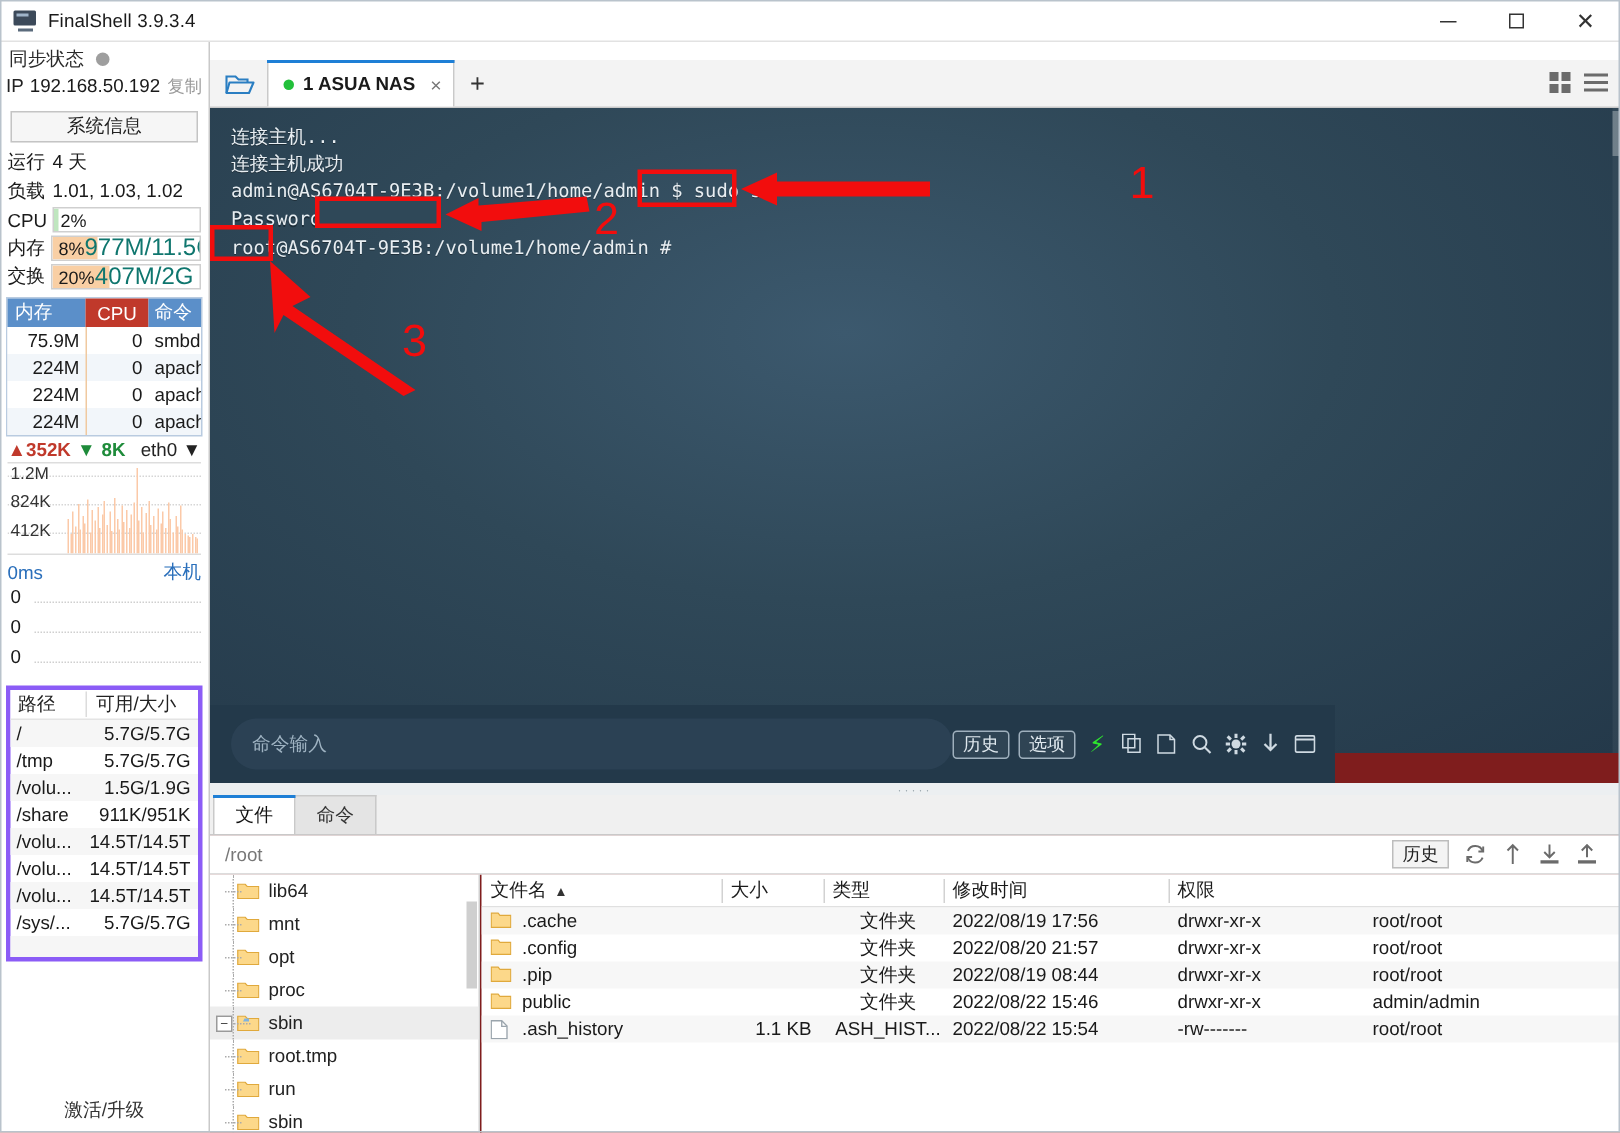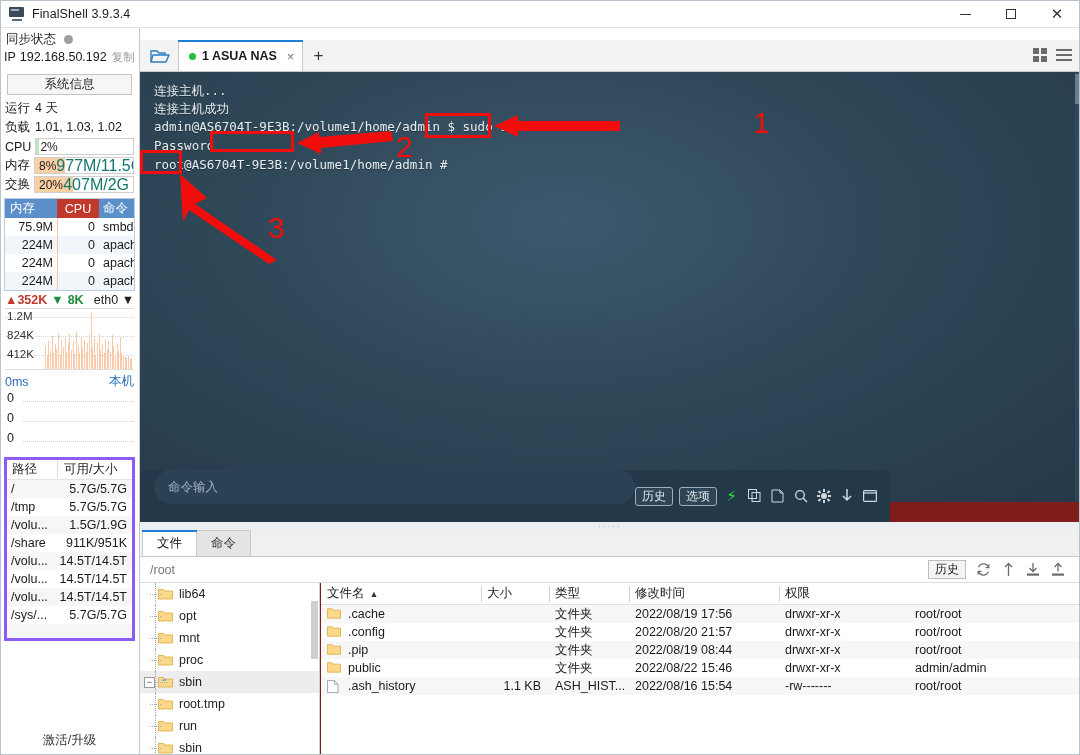--- a/index.html
+++ b/index.html
@@ -116,21 +116,21 @@
   .term-scroll { position:absolute; right:0; top:0; width:5px; height:430px; background:rgba(255,255,255,.05); }
   .term-scroll i { position:absolute; right:0; top:2px; width:5px; height:30px; background:rgba(255,255,255,.30); display:block; }
 
   
   .anno { position:absolute; pointer-events:none; }
   .abox { border:3px solid #f20d0d; }
   .anum { color:#f20d0d; font-size:30px; font-family:"Liberation Sans",sans-serif; font-weight:400; }
 
   
   .cmdbar { position:absolute; left:0; top:430px; width:750px; height:52px; background:#23394a;
-    display:flex; }
+    display:flex; align-items:center; }
   .cmdinput { margin-left:14px; flex:1; height:34px; background:#2b4154; border-radius:17px;
     display:flex; align-items:center; padding:0 14px; color:#9fb3c2; font-size:12.5px; }
   .cmd-btns { display:flex; align-items:center; gap:6px; margin-right:12px; }
   .cbtn { height:19px; padding:0 6px; border:1px solid #9fb0bd; border-radius:3px; color:#dfe8ee;
     font-size:12px; display:flex; align-items:center; background:rgba(255,255,255,.06); }
   .cico { width:17px; height:17px; display:flex; align-items:center; justify-content:center; color:#cfdae2; font-size:13px; }
   .cico.bolt { color:#2ee62e; font-size:15px; }
 
   .splitter { position:absolute; left:0; top:482px; width:940px; height:8px; background:#eceff1;
     display:flex; align-items:center; justify-content:center; letter-spacing:2px; color:#9aa6ad; font-size:8px; }
@@ -166,21 +166,21 @@
   
   .flist { position:absolute; left:181px; top:543px; width:759px; height:212px; background:#fff; overflow:hidden; }
   .fl-head { display:flex; height:22px; align-items:center; font-size:12.5px; color:#1a1a1a; border-bottom:1px solid #e0e0e0; }
   .fl-head > div { padding-left:6px; position:relative; height:22px; display:flex; align-items:center; }
   .fl-head > div + div:before { content:""; position:absolute; left:0; top:3px; bottom:3px; width:1px; background:#d2d2d2; }
   .fl-row { display:flex; height:18px; align-items:center; font-size:12.5px; color:#1a1a1a; }
   .fl-row:nth-child(even) { background:#f7f7f7; }
   .fl-row > div { padding-left:6px; overflow:hidden; white-space:nowrap; }
   .col-name { width:160px; display:flex; align-items:center; }
   .col-size { width:68px; text-align:right; padding-right:8px !important; }
-  .col-type { width:80px; }
+  .col-type { width:80px;text-align:center; }
   .col-time { width:150px; }
   .col-perm { width:130px; }
   .col-user { flex:1; }
   .sortarrow { margin-left:5px; font-size:9px; color:#333; }
 
   .watermark { position:absolute; right:10px; bottom:12px; display:flex; align-items:center; gap:5px;
     color:#e2e8ee; font-size:15px; font-weight:bold; letter-spacing:1px; }
   .wm-circ { width:17px; height:17px; border:2px solid #e2e8ee; border-radius:50%; font-size:10px;
     display:flex; align-items:center; justify-content:center; font-weight:bold; }
   .outer-border { position:absolute; left:0; top:0; width:1080px; height:755px; border:1px solid #b9c3cc; pointer-events:none; }
@@ -580,29 +580,29 @@
               <path d="M0.5 1.5h5l1.3 1.5h7.7v8H0.5z" fill="#fcd88a" stroke="#e0a93c" stroke-width="0.8"></path>
             </svg></span>
         <span>lib64</span>
         </div>
       <div class="tnode">
           <span class="vline"></span>
           <span class="dash"></span>
         <span class="fico"><svg width="15" height="12" viewBox="0 0 15 12">
               <path d="M0.5 1.5h5l1.3 1.5h7.7v8H0.5z" fill="#fcd88a" stroke="#e0a93c" stroke-width="0.8"></path>
             </svg></span>
+        <span>mnt</span>
+        </div>
+      <div class="tnode">
+          <span class="vline"></span>
+          <span class="dash"></span>
+        <span class="fico"><svg width="15" height="12" viewBox="0 0 15 12">
+              <path d="M0.5 1.5h5l1.3 1.5h7.7v8H0.5z" fill="#fcd88a" stroke="#e0a93c" stroke-width="0.8"></path>
+            </svg></span>
         <span>opt</span>
-        </div>
-      <div class="tnode">
-          <span class="vline"></span>
-          <span class="dash"></span>
-        <span class="fico"><svg width="15" height="12" viewBox="0 0 15 12">
-              <path d="M0.5 1.5h5l1.3 1.5h7.7v8H0.5z" fill="#fcd88a" stroke="#e0a93c" stroke-width="0.8"></path>
-            </svg></span>
-        <span>mnt</span>
         </div>
       <div class="tnode">
           <span class="vline"></span>
           <span class="dash"></span>
         <span class="fico"><svg width="15" height="12" viewBox="0 0 15 12">
               <path d="M0.5 1.5h5l1.3 1.5h7.7v8H0.5z" fill="#fcd88a" stroke="#e0a93c" stroke-width="0.8"></path>
             </svg></span>
         <span>proc</span>
         </div>
       <div class="tnode sel">
@@ -720,21 +720,21 @@
       <div class="fl-row">
         <div class="col-name">
             <span class="fico"><svg width="12" height="13" viewBox="0 0 12 13">
                 <path d="M0.5 0.5h7l3.5 3.5v8.5h-10.5z" fill="#fff" stroke="#9aa4ac" stroke-width="0.9"></path>
                 <path d="M7.5 0.6v3.6h3.4" fill="none" stroke="#9aa4ac" stroke-width="0.9"></path>
               </svg></span>
             <span>.ash_history</span>
           </div>
         <div class="col-size">1.1 KB</div>
         <div class="col-type">ASH_HIST...</div>
-        <div class="col-time">2022/08/16 15:54</div>
+        <div class="col-time">2022/08/22 15:54</div>
         <div class="col-perm">-rw-------</div>
         <div class="col-user">root/root</div>
       </div>
 
       <div class="watermark">
         <span class="wm-circ">值</span>
         <span>什么值得买</span>
       </div>
     </div>
 

